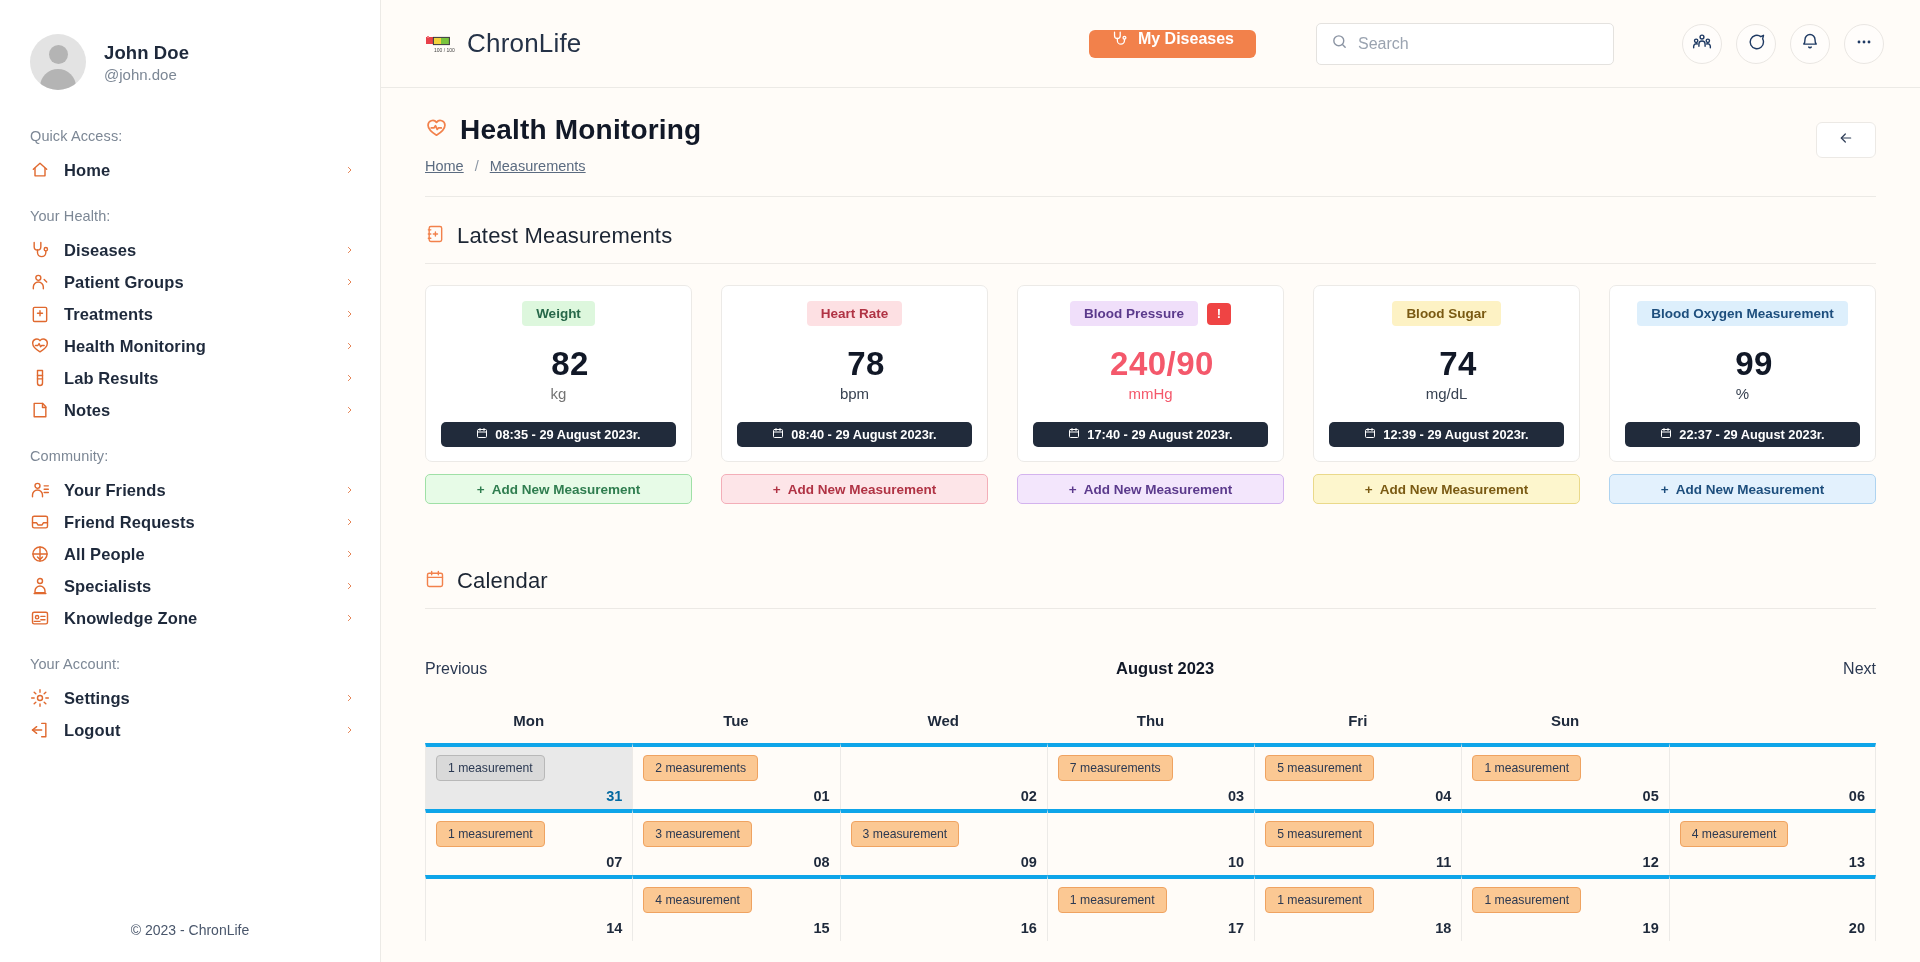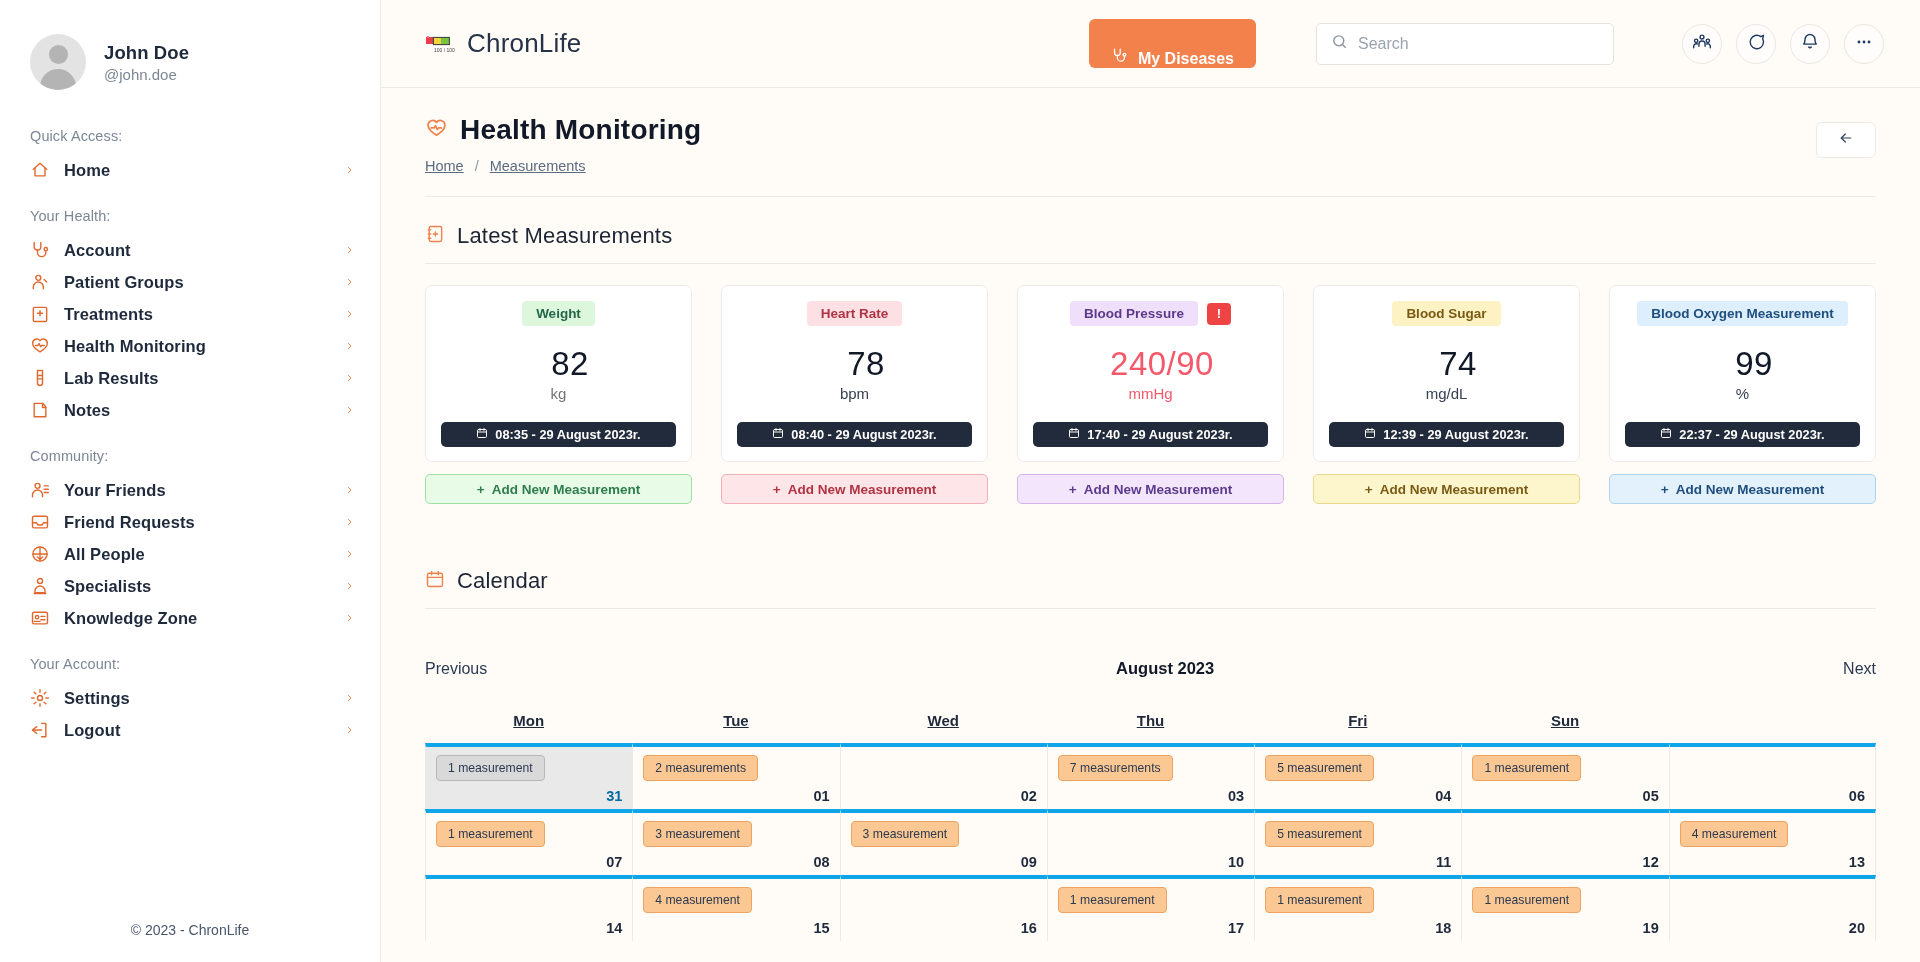--- a/index.html
+++ b/index.html
@@ -63,23 +63,23 @@
     padding: 0 36px 0 44px;
     border-bottom: 1px solid #eceae6;
     background: #fffcf8;
   }
   .brand { display: flex; align-items: center; gap: 12px; }
   .logo-hp { display: block; }
   .brand-name { font-size: 26px; color: #253247; letter-spacing: .2px; }
 
   .topbar-center { flex: 1; display: flex; align-items: center; justify-content: flex-end; gap: 22px; }
   .btn-diseases {
-    display: flex; align-items: flex-end; gap: 10px;
+    display: flex; align-items: flex-start; gap: 10px;
     background: #f2814b; color: #fff; border: none;
-    padding: 0 22px; height: 49px; border-radius: 6px;
+    padding: 0 22px; height: 28px; border-radius: 6px;
     font-size: 16px; font-weight: 700; cursor: pointer;
     font-family: "Liberation Sans", sans-serif;
     margin-right: 38px;
   }
   .search-wrap {
     width: 298px; height: 42px; background: #fff;
     border: 1px solid #e4e2df; border-radius: 5px;
     display: flex; align-items: center; gap: 10px; padding: 0 14px;
   }
   .search-input {
@@ -136,21 +136,21 @@
   }
   .card-tagrow { display: flex; align-items: center; gap: 9px; }
   .card-tag {
     padding: 5px 14px; border-radius: 4px; font-size: 13.5px; font-weight: 600;
   }
   .alert-badge {
     width: 24px; height: 22px; border-radius: 4px; background: #ef4444; color: #fff;
     display: flex; align-items: center; justify-content: center;
     font-size: 13px; font-weight: 700;
   }
-  .card-value { font-size: 33px; font-weight: 400; margin-top: 19px; letter-spacing: .5px; margin-left: 23px; }
+  .card-value { font-size: 33px; font-weight: 700; margin-top: 19px; letter-spacing: .5px; margin-left: 23px; }
   .card-unit { font-size: 15px; margin-top: 2px; }
   .card-date {
     margin-top: auto; width: 100%; background: #212b3b; color: #fff;
     border-radius: 5px; height: 25px; display: flex; align-items: center;
     justify-content: center; gap: 7px; font-size: 12.8px; font-weight: 600;
   }
   .add-btn {
     height: 30px; border-radius: 5px; border: 1px solid transparent;
     display: flex; align-items: center; justify-content: center; gap: 7px;
     font-size: 13.5px; font-weight: 600; cursor: pointer;
@@ -161,21 +161,20 @@
   .cal-nav {
     display: flex; align-items: center; justify-content: space-between; gap: 44px;
     padding: 50px 0 26px 0;
   }
   .cal-nav-btn { font-size: 16px; color: #2b3952; cursor: pointer; }
   .cal-nav-title { font-size: 16.5px; color: #111827; font-weight: 700; }
   .cal-grid { display: grid; grid-template-columns: repeat(7, 1fr); }
   .cal-dow {
     text-align: center; font-size: 15px; font-weight: 700; color: #1e293b;
     padding: 8px 0 14px 0;
-    text-decoration: underline;
   }
   .cal-cell {
     border-left: 1px solid #eceae7; border-top: 4px solid #0ea5e9;
     min-height: 66px; padding: 8px 10px 5px 10px;
     display: flex; flex-direction: column; position: relative;
   }
   .cal-cell:nth-child(7n) { border-right: 1px solid #eceae7; }
   .cal-cell.muted { background: #e9e9e9; }
   .cal-badge {
     align-self: flex-start; font-size: 12.2px; padding: 5px 11px; border-radius: 4px;
@@ -221,21 +220,21 @@
         <div class="nav-group">
           <div class="nav-group-label">Your Health:</div>
           <div class="nav-item">
             <span>
               <svg class="nav-ico" viewBox="0 0 24 24" fill="none" stroke="#e0692f" stroke-width="1.7" stroke-linecap="round" stroke-linejoin="round">
                 <path d="M5 3v5a4 4 0 0 0 8 0V3"></path>
                 <path d="M9 12v3a5 5 0 0 0 10 0v-2"></path>
                 <circle cx="19" cy="11" r="2"></circle>
               </svg>
             </span>
-            <span class="nav-label">Account</span>
+            <span class="nav-label">Diseases</span>
             <span class="nav-chevron"><svg width="9" height="14" viewBox="0 0 24 24" fill="none" stroke="#e0692f" stroke-width="2.2" stroke-linecap="round" stroke-linejoin="round">
                 <path d="M9 5l7 7-7 7"></path>
               </svg></span>
           </div>
           <div class="nav-item">
             <span>
               <svg class="nav-ico" viewBox="0 0 24 24" fill="none" stroke="#e0692f" stroke-width="1.7" stroke-linecap="round" stroke-linejoin="round">
                 <circle cx="10" cy="7" r="3"></circle>
                 <path d="M4 20v-2a6 6 0 0 1 12 0v2"></path>
                 <path d="M17 9l3 3"></path>

